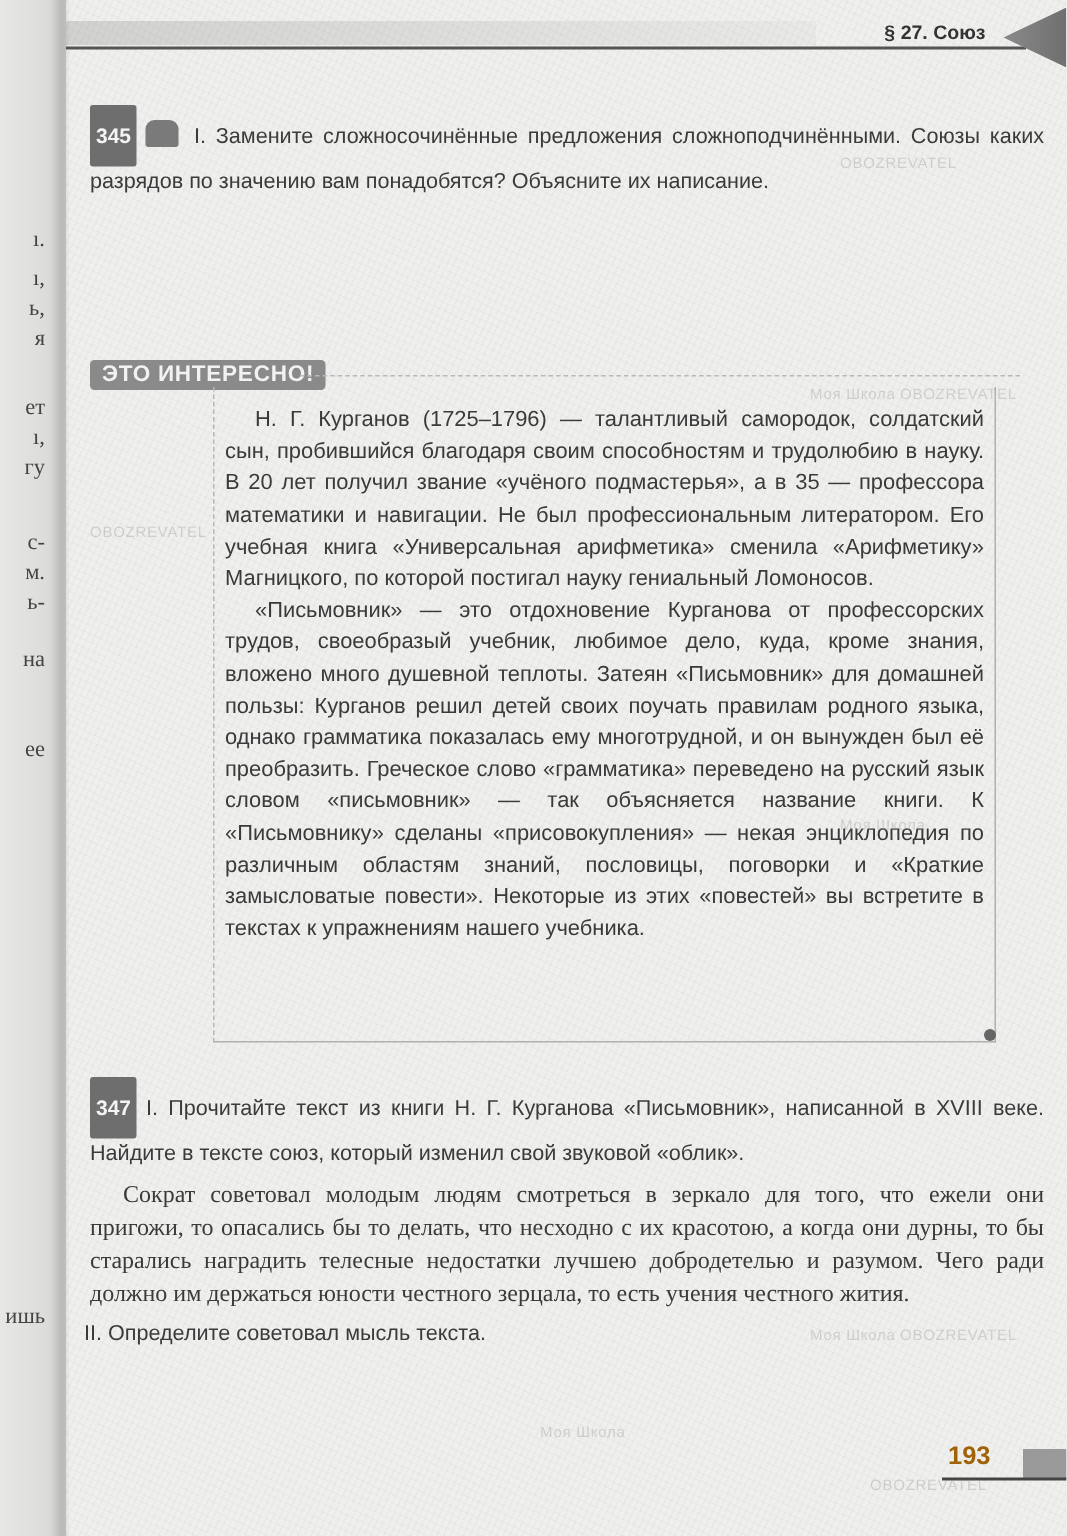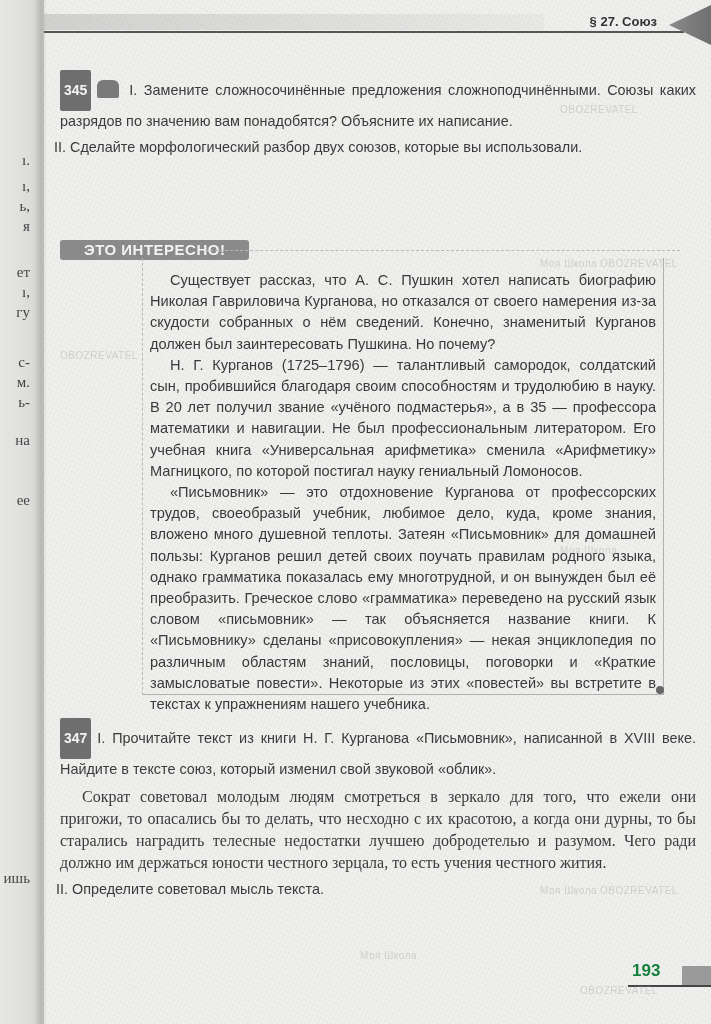--- a/index.html
+++ b/index.html
@@ -63,42 +63,42 @@
     .serif-para {
       font-family: "Liberation Serif", serif; font-size: 16px; line-height: 22px;
       text-align: justify; color: #3a3a3a; margin: 0;
     }
     .serif-para.indent { text-indent: 22px; }
     .task-line { font-size: 14.4px; line-height: 22px; color: #3b3b3b; }
     
     .interest-label {
       position: absolute; left: 60px; top: 240px; height: 20px;
       background: #8a8a8a; color: #f2f2f2; font-weight: bold; font-size: 15px;
-      padding: 0 24px; line-height: 20px; border-radius: 3px; letter-spacing: 0.5px;
+      padding: 0 8px; line-height: 20px; border-radius: 3px; letter-spacing: 0.5px;
     }
     .interest-rule {
       position: absolute; left: 200px; top: 250px; width: 480px; height: 1px;
       border-top: 1px dashed #b9b9b9;
     }
     .interest-box {
       position: absolute; left: 142px; top: 258px; width: 520px; height: 436px;
       border-left: 1px dashed #b8b8b8; border-right: 1px solid #b0b0b0; border-bottom: 1px solid #b0b0b0;
     }
     .interest-text {
       position: absolute; left: 150px; top: 270px; width: 506px;
       font-size: 14.6px; line-height: 21.2px; text-align: justify; color: #3a3a3a;
     }
     .interest-text p { margin: 0; text-indent: 20px; }
     .corner-mark {
       position: absolute; left: 656px; top: 686px; width: 8px; height: 8px;
       background: #666; border-radius: 50%;
     }
     
     .page-number {
-      position: absolute; left: 632px; top: 961px; font-size: 17px; font-weight: bold; color: #15803d;
+      position: absolute; left: 632px; top: 961px; font-size: 17px; font-weight: bold; color: #a16207;
     }
     .footer-rule {
       position: absolute; left: 628px; top: 985px; width: 83px; height: 2px; background: #444;
     }
     .footer-shade {
       position: absolute; left: 682px; top: 966px; width: 29px; height: 20px;
       background: #9a9a9a;
     }
     .watermark {
       position: absolute; font-size: 10px; color: rgba(150,150,150,0.35);
@@ -130,28 +130,26 @@
 
 <div class="header-shade"></div>
 <div class="header-rule"></div>
 <div class="section-title">§ 27. Союз</div>
 <div class="arrow-tab"></div>
 
 <div class="block" style="top:70px;">
   <div class="task">
     <span class="ex-num">345</span><span class="pencil-icon"></span><span>I. Замените сложносочинённые предложения сложноподчинёнными. Союзы каких разрядов по значению вам понадобятся? Объясните их написание.</span>
   </div>
-  <div class="task-line" style="margin-top:4px; margin-left:-6px;">II. Сделайте морфологический разбор двух союзов, которые вы использовали.</div>
 </div>
 
 <div class="interest-label">ЭТО ИНТЕРЕСНО!</div>
 <div class="interest-rule"></div>
 <div class="interest-box"></div>
 <div class="interest-text">
-  <p>Существует рассказ, что А. С. Пушкин хотел написать биографию Николая Гавриловича Курганова, но отказался от своего намерения из-за скудости собранных о нём сведений. Конечно, знаменитый Курганов должен был заинтересовать Пушкина. Но почему?</p>
   <p>Н. Г. Курганов (1725–1796) — талантливый самородок, солдатский сын, пробившийся благодаря своим способностям и трудолюбию в науку. В 20 лет получил звание «учёного подмастерья», а в 35 — профессора математики и навигации. Не был профессиональным литератором. Его учебная книга «Универсальная арифметика» сменила «Арифметику» Магницкого, по которой постигал науку гениальный Ломоносов.</p>
   <p>«Письмовник» — это отдохновение Курганова от профессорских трудов, своеобразый учебник, любимое дело, куда, кроме знания, вложено много душевной теплоты. Затеян «Письмовник» для домашней пользы: Курганов решил детей своих поучать правилам родного языка, однако грамматика показалась ему многотрудной, и он вынужден был её преобразить. Греческое слово «грамматика» переведено на русский язык словом «письмовник» — так объясняется название книги. К «Письмовнику» сделаны «присовокупления» — некая энциклопедия по различным областям знаний, пословицы, поговорки и «Краткие замысловатые повести». Некоторые из этих «повестей» вы встретите в текстах к упражнениям нашего учебника.</p>
 </div>
 <div class="corner-mark"></div>
 
 <div class="block" style="top:718px;">
   <div class="task">
     <span class="ex-num">347</span><span>I. Прочитайте текст из книги Н. Г. Курганова «Письмовник», написанной в XVIII веке. Найдите в тексте союз, который изменил свой звуковой «облик».</span>
   </div>
   <p class="serif-para indent" style="margin-top:6px;">Сократ советовал молодым людям смотреться в зеркало для того, что ежели они пригожи, то опасались бы то делать, что несходно с их красотою, а когда они дурны, то бы старались наградить телесные недостатки лучшею добродетелью и разумом. Чего ради должно им держаться юности честного зерцала, то есть учения честного жития.</p>

